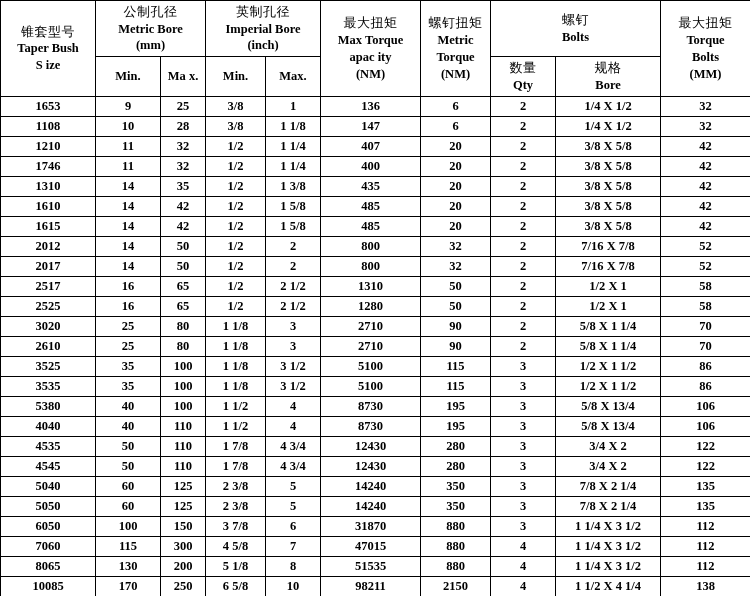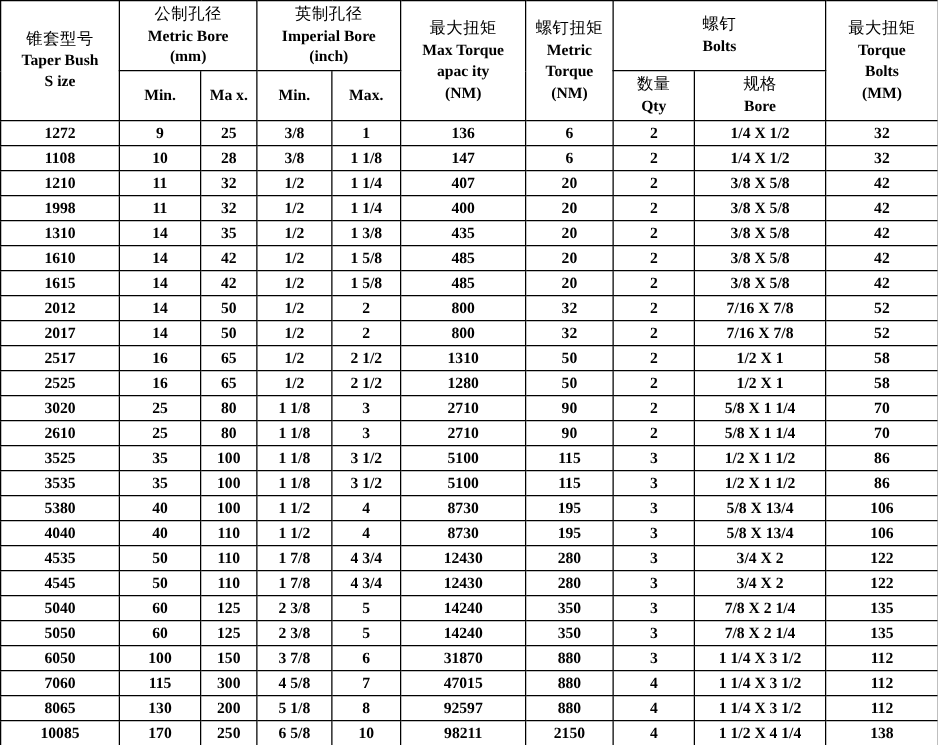--- a/index.html
+++ b/index.html
@@ -146,21 +146,21 @@
       </th>
       <th>
         <span class="hdr-line cjk">规格</span>
         <span class="hdr-line">Bore</span>
       </th>
     </tr>
   </thead>
 
   <tbody id="table-body">
       <tr>
-        <td>1272</td>
+        <td>1653</td>
         <td>9</td>
         <td>25</td>
         <td>3/8</td>
         <td>1</td>
         <td>136</td>
         <td>6</td>
         <td>2</td>
         <td>1/4 X 1/2</td>
         <td>32</td>
       </tr>
@@ -182,21 +182,21 @@
         <td>32</td>
         <td>1/2</td>
         <td>1 1/4</td>
         <td>407</td>
         <td>20</td>
         <td>2</td>
         <td>3/8 X 5/8</td>
         <td>42</td>
       </tr>
       <tr>
-        <td>1998</td>
+        <td>1746</td>
         <td>11</td>
         <td>32</td>
         <td>1/2</td>
         <td>1 1/4</td>
         <td>400</td>
         <td>20</td>
         <td>2</td>
         <td>3/8 X 5/8</td>
         <td>42</td>
       </tr>
@@ -427,21 +427,21 @@
         <td>4</td>
         <td>1 1/4 X 3 1/2</td>
         <td>112</td>
       </tr>
       <tr>
         <td>8065</td>
         <td>130</td>
         <td>200</td>
         <td>5 1/8</td>
         <td>8</td>
-        <td>92597</td>
+        <td>51535</td>
         <td>880</td>
         <td>4</td>
         <td>1 1/4 X 3 1/2</td>
         <td>112</td>
       </tr>
       <tr>
         <td>10085</td>
         <td>170</td>
         <td>250</td>
         <td>6 5/8</td>

